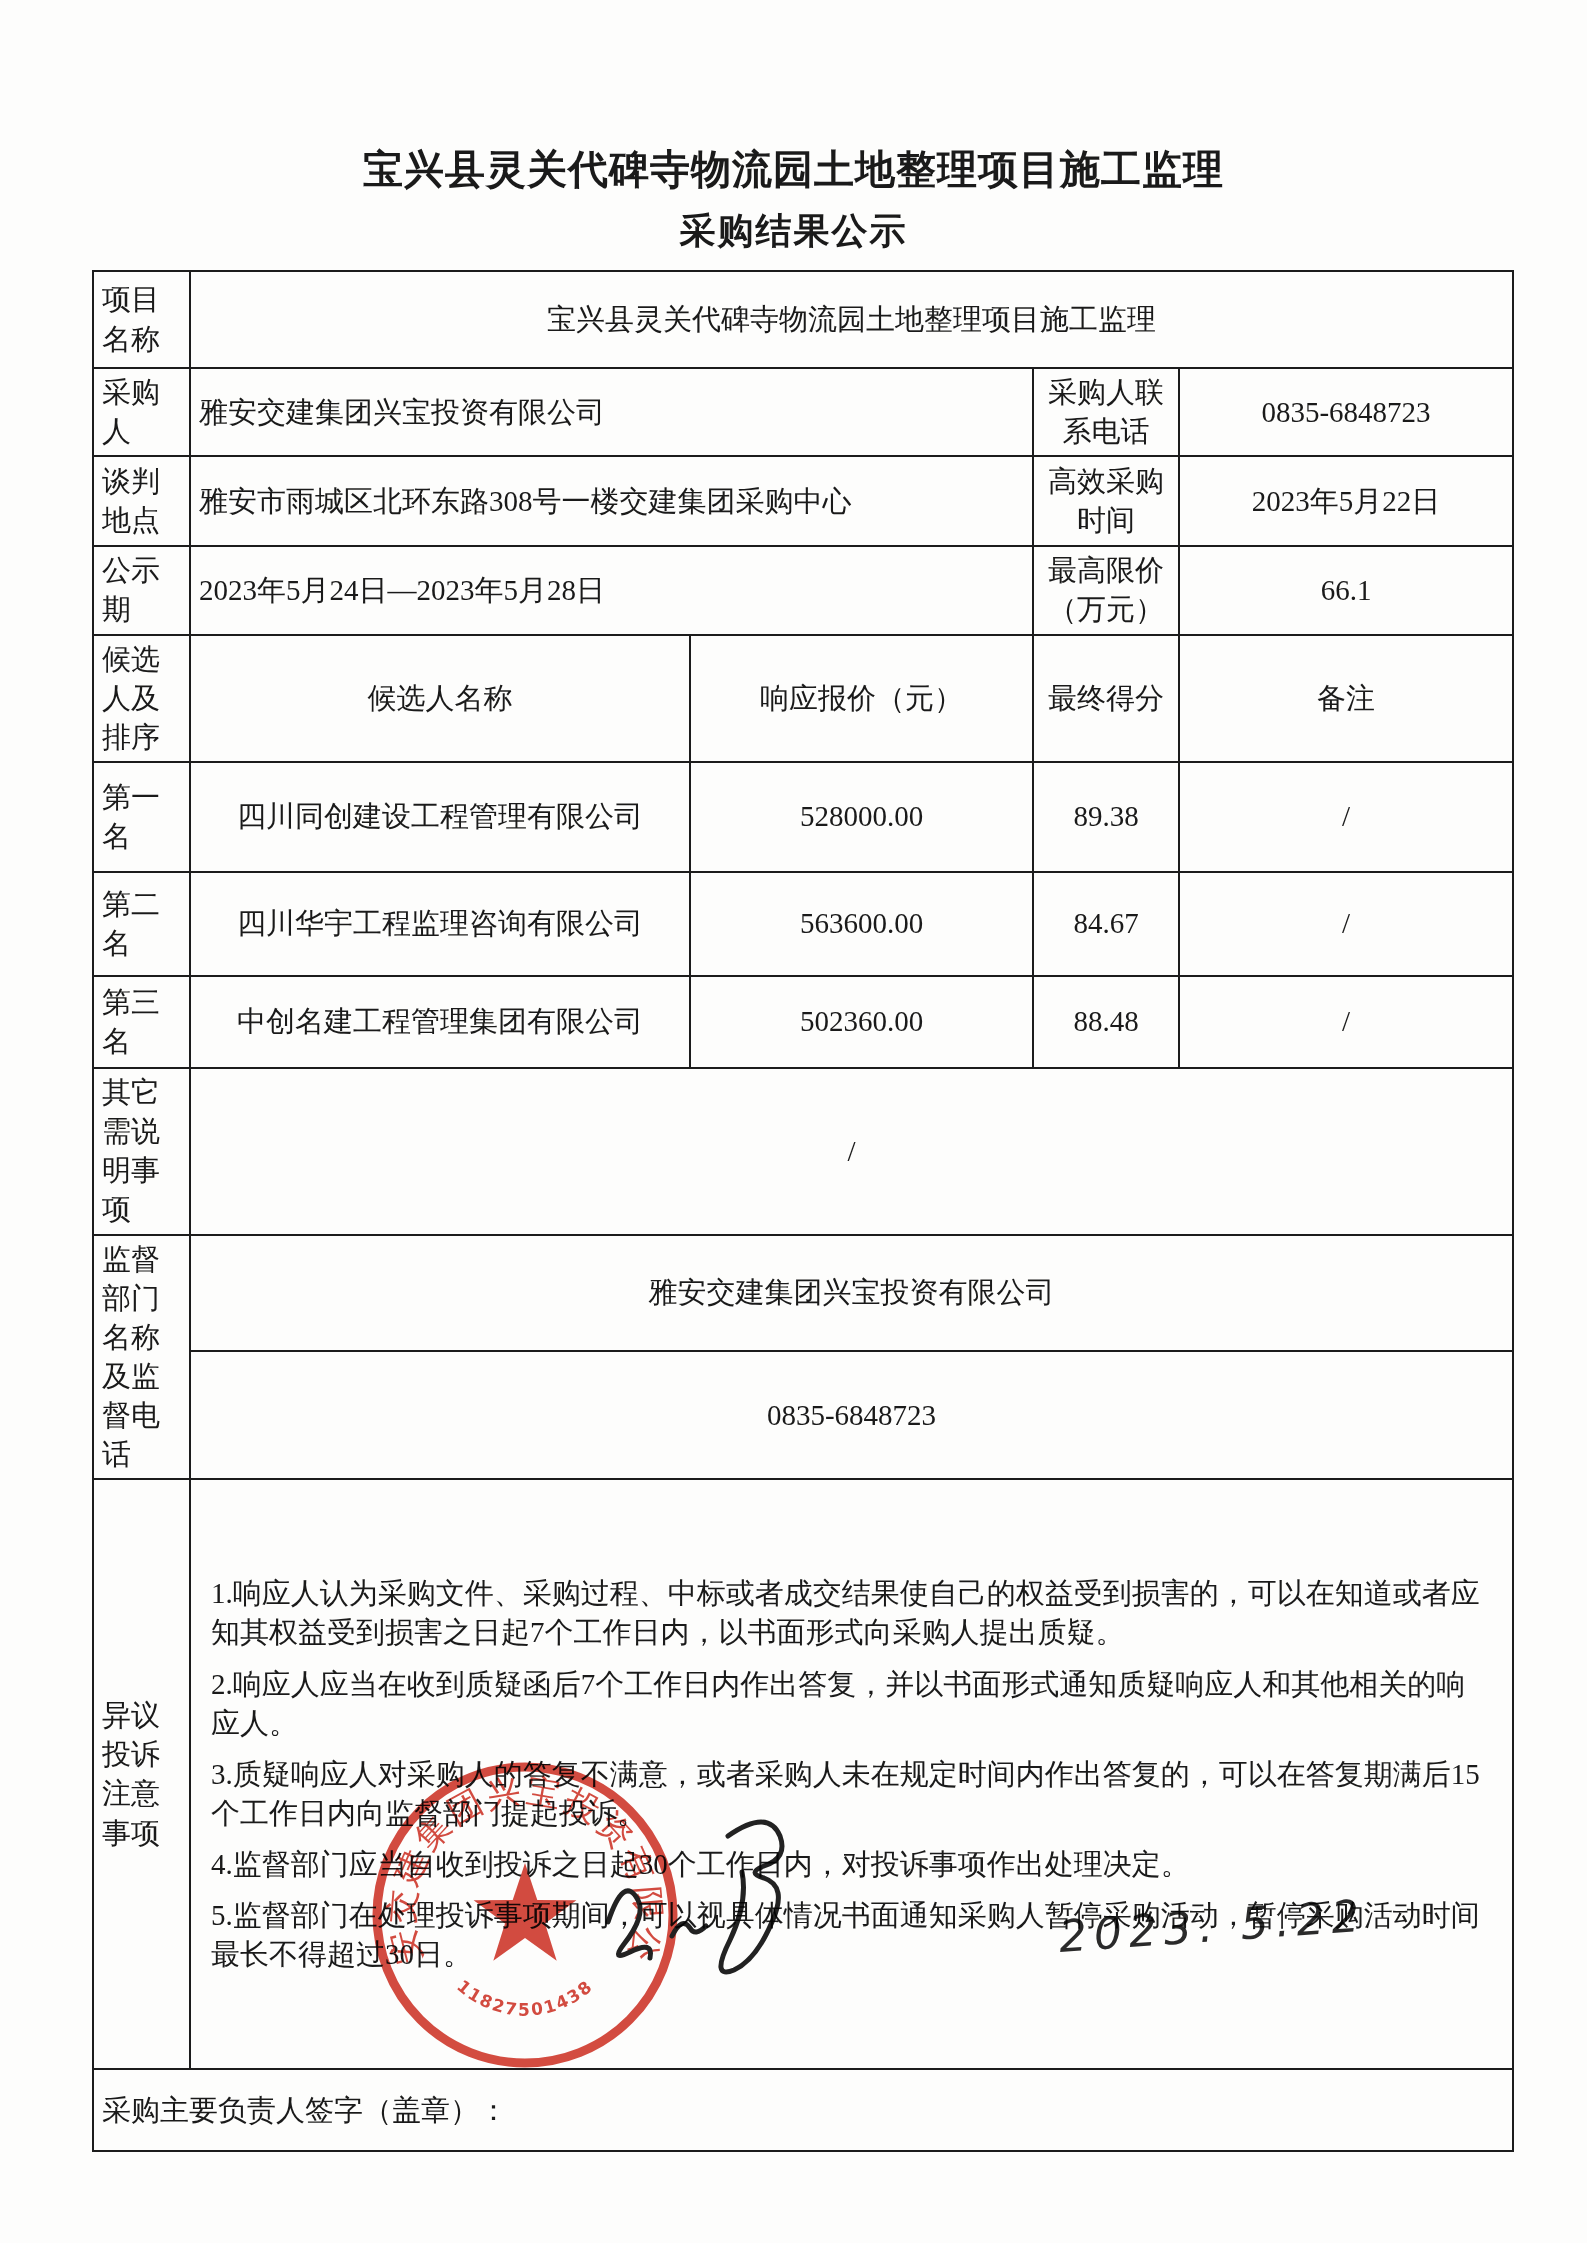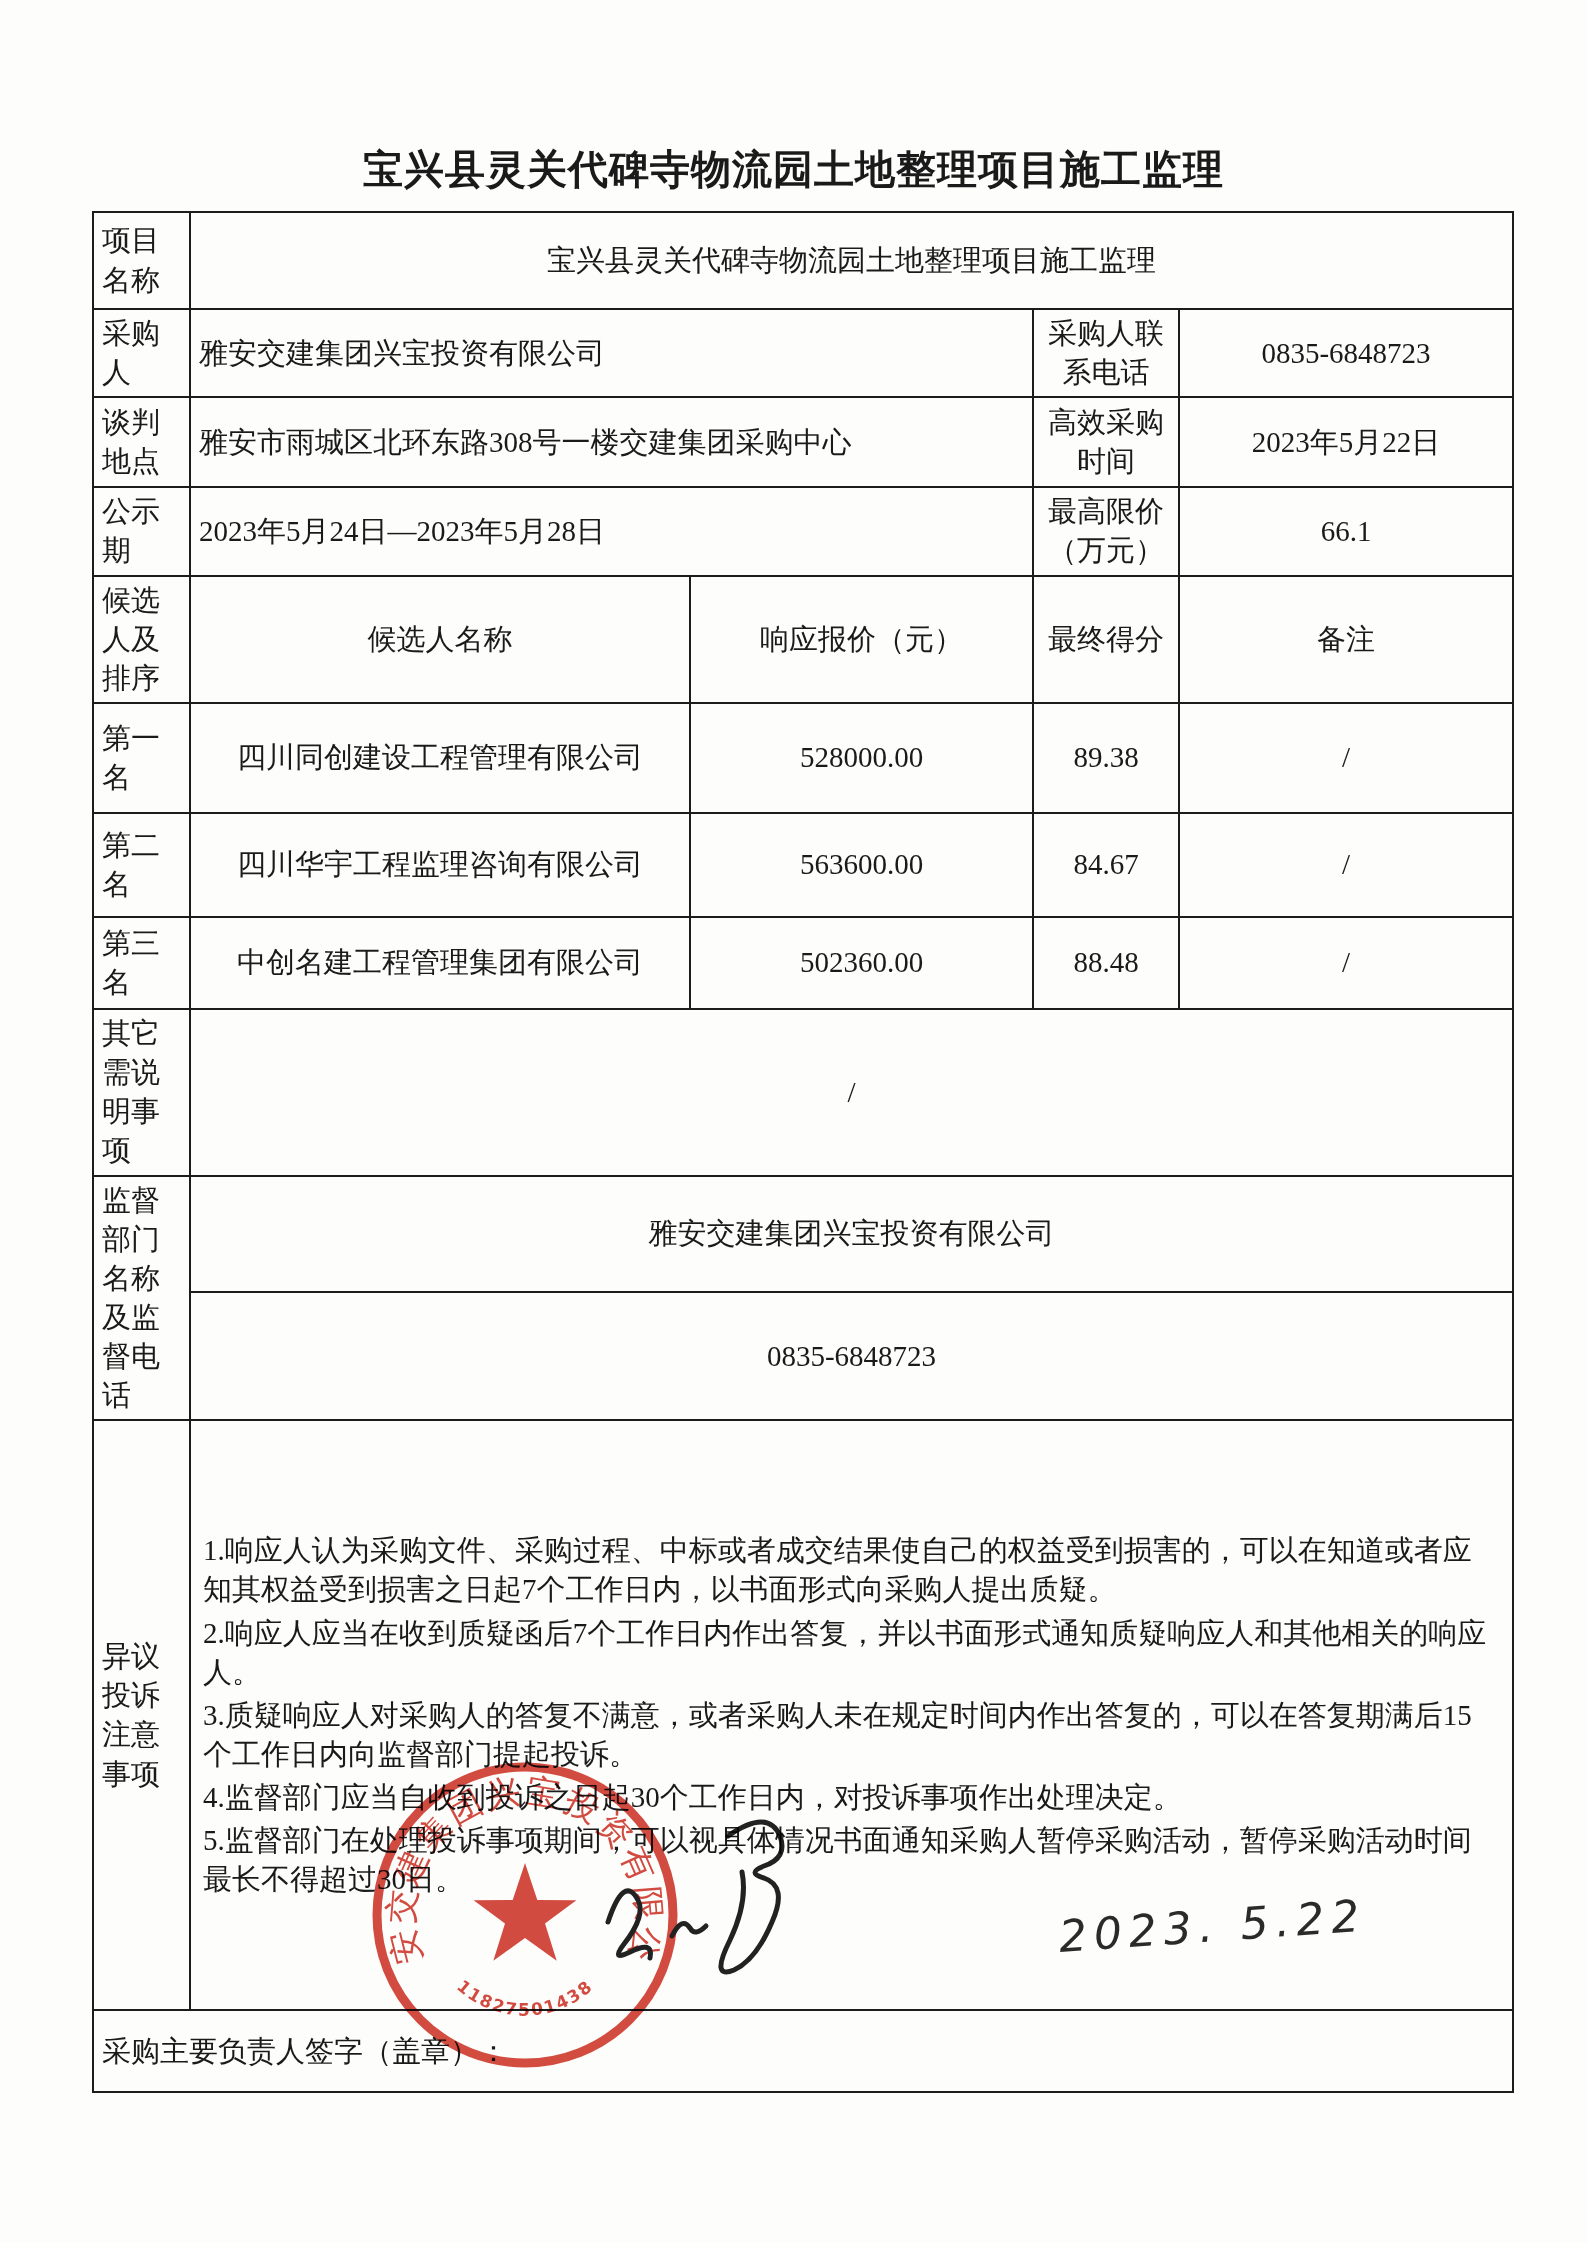--- a/index.html
+++ b/index.html
@@ -28,41 +28,42 @@
     padding:4px 8px;
     word-break:break-all;
     line-height:1.35;
   }
   td.labelcol{ font-size:24px; padding:4px 3px; text-align:left; line-height:1.45;margin-left:16px;}
   td.center{ text-align:center; }
   td.left{ text-align:left; }
   td.midlabel{ text-align:center; font-size:29px; padding:4px 15px; line-height:1.3;}
   td.namecell{ text-align:center; padding:4px 55px;border-radius:32px; }
   td.objection-text{ font-size:29px; line-height:1.52; padding:10px 12px; text-align:left; vertical-align:middle;}
-  td.objection-text div{ margin:4px; }
+  td.objection-text div{ margin:12px; }
   td.sigcell{ font-size:28px; text-align:left; padding-left:10px; }
 
   .r1{height:97px}.r2{height:87px}.r3{height:90px}.r4{height:68px}
   .r5{height:101px}.r6{height:110px}.r7{height:104px}.r8{height:92px}
   .r9{height:82px}.r10{height:80px}.r11{height:88px}.r12{height:590px}
   .r13{height:82px}
 
   .overlay{
     position:absolute; left:300px; top:1740px;
     width:1150px; height:360px;
     pointer-events:none;
     mix-blend-mode:multiply;
   }
   svg text, svg textPath{ font-family:"DejaVu Sans","Liberation Sans",sans-serif; }
 </style>
 </head>
 <body>
 
 <div class="title">
   <div class="line1">宝兴县灵关代碑寺物流园土地整理项目施工监理</div>
+  <div class="line2">采购结果公示</div>
 </div>
 
 <table class="doc">
   <colgroup>
     <col style="width:97px">
       <col style="width:500px">
       <col style="width:343px">
     <col style="width:146px">
       <col style="width:334px">
   </colgroup>

